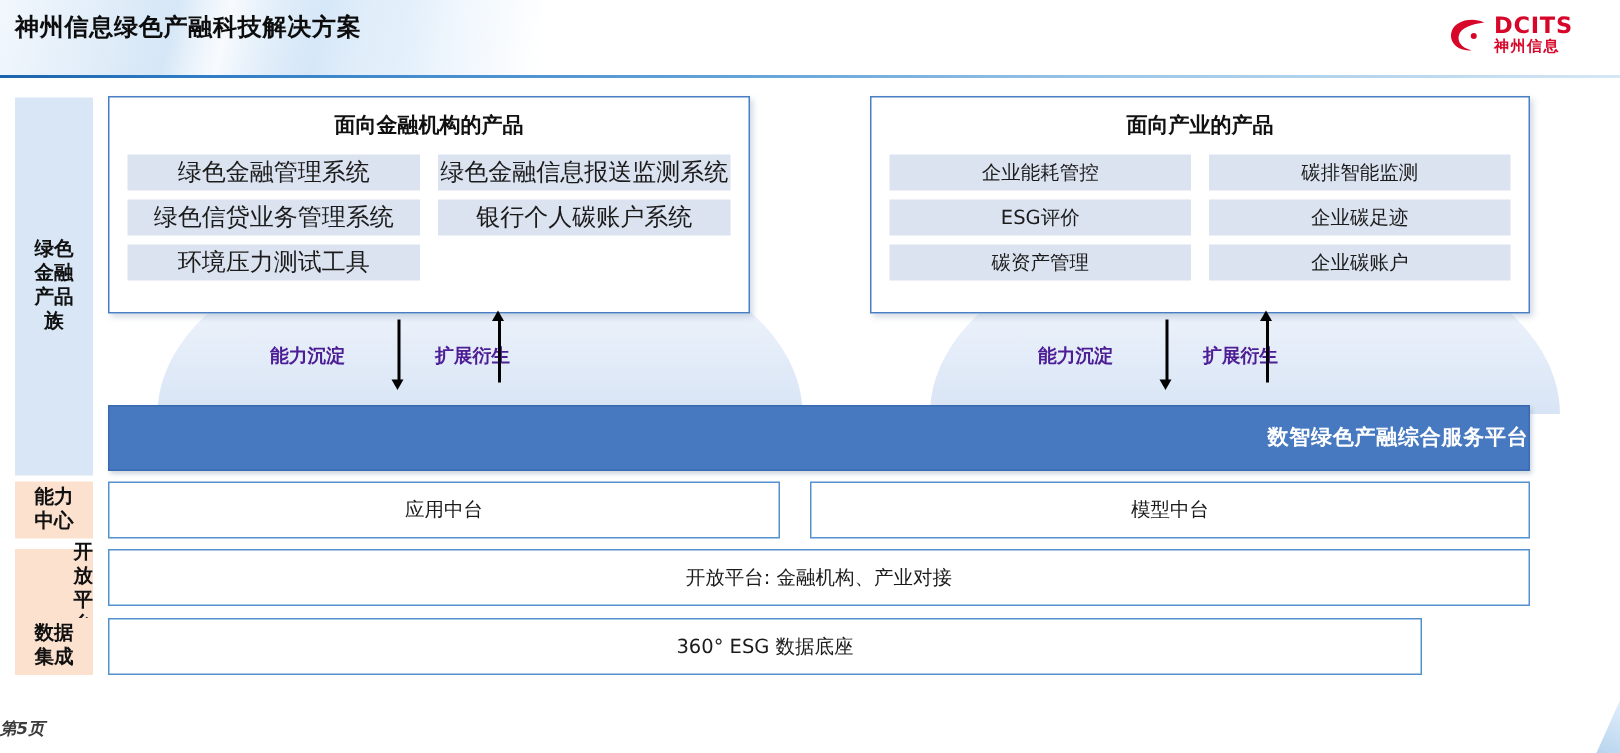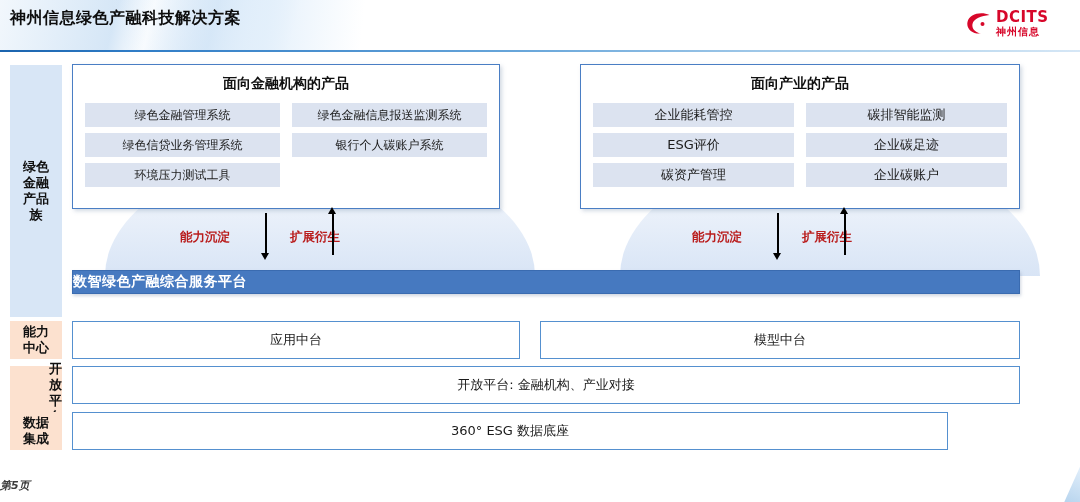--- a/index.html
+++ b/index.html
@@ -185,36 +185,36 @@
     display: grid;
     grid-template-columns: 1fr 1fr;
     gap: 6px 12px;
   }
   .chip {
     background: #dce3f0;
     height: 24px;
     display: flex;
     align-items: center;
     justify-content: center;
-    font-size: 12px;
+    font-size: 16px;
     color: #1b1b1b;
     white-space: nowrap;
   }
   .panel-right .chip { font-size: 13px; }
 
   
   .flowgrp { position: absolute; }
   .flow-left  { left: 180px; top: 155px; }
   .flow-right { left: 692px; top: 155px; }
 
   .flow-label {
     position: absolute;
     font-size: 12.5px;
     font-weight: bold;
-    color: #b91c1c;
+    color: #4c1d95;
     white-space: nowrap;
   }
   .flow-label.a { left: 0px;   top: 18px; }
   .flow-label.b { left: 110px; top: 18px; }
 
   .arrow {
     position: absolute;
     width: 1.6px;
     background: #000000;
   }
@@ -226,26 +226,26 @@
     border-left: 4.5px solid transparent;
     border-right: 4.5px solid transparent;
   }
   .arrow-head.down { left: 81px; top: 42px; border-top: 7px solid #000; }
   .arrow-head.up   { left: 148px; top: -4px; border-bottom: 7px solid #000; }
 
   
   .platform {
     position: absolute;
     left: 72px; top: 214px;
-    width: 948px; height: 24px;
+    width: 948px; height: 44px;
     background: #4679c0;
     border: 1px solid #3a6bb0;
     display: flex;
     align-items: center;
-    justify-content: flex-start;
+    justify-content: flex-end;
     box-shadow: 1px 2px 3px rgba(120,140,170,0.35);
   }
   .platform-text {
     color: #ffffff;
     font-size: 14px;
     font-weight: bold;
     letter-spacing: 0.5px;
   }
 
   

